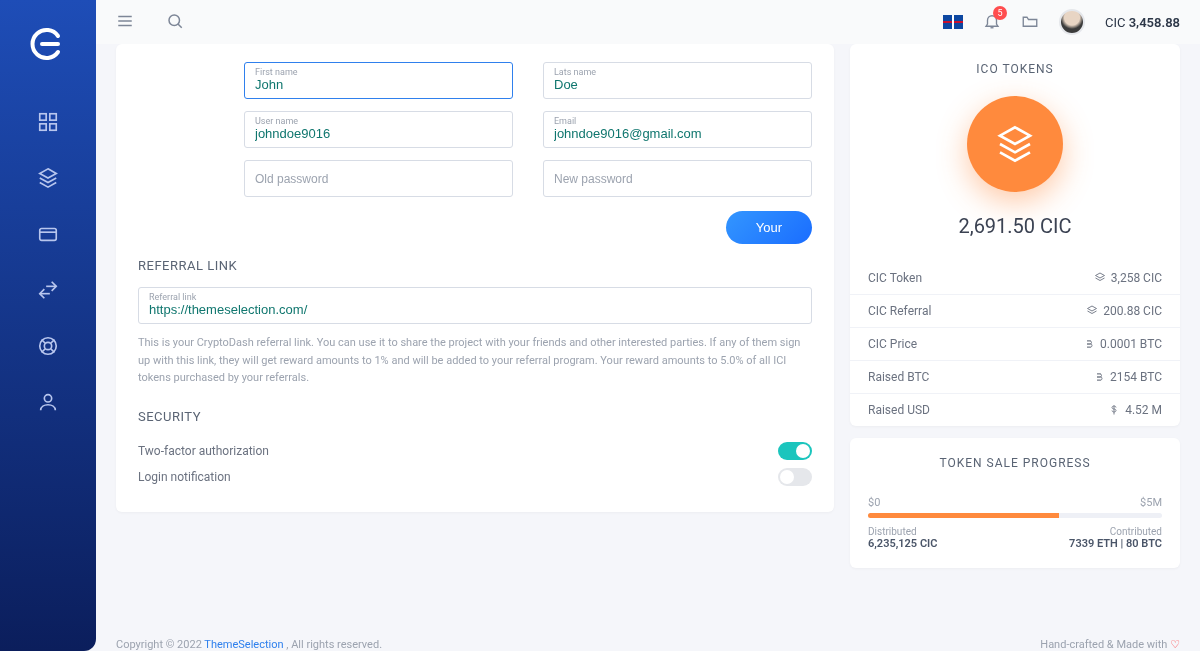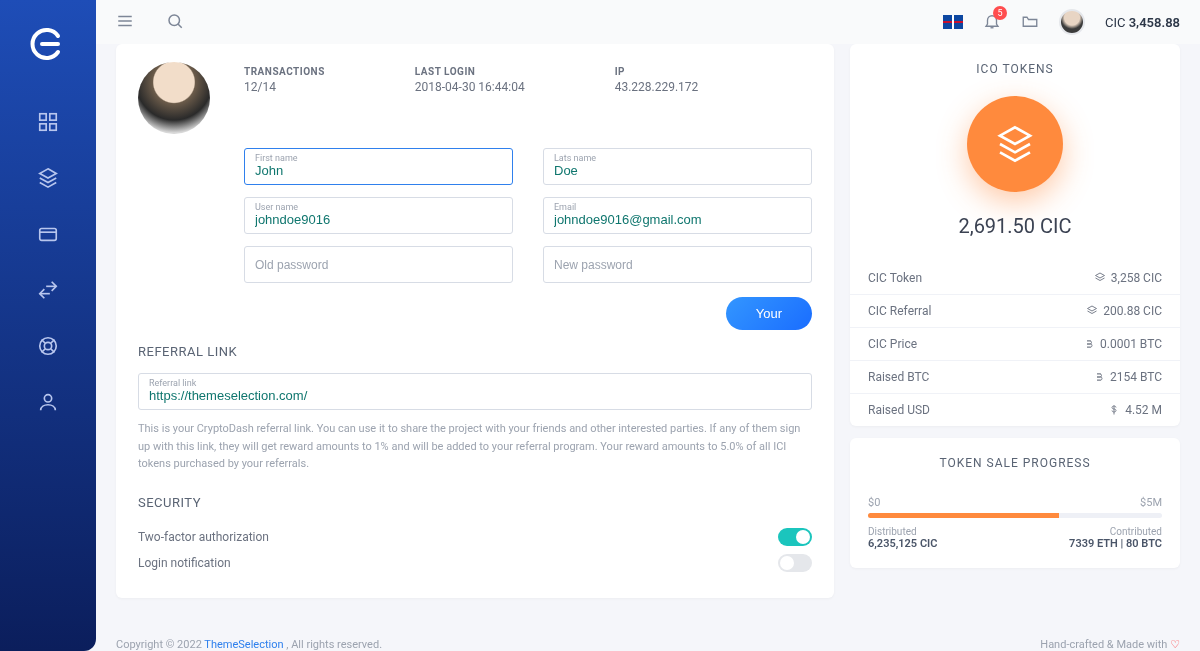--- a/index.html
+++ b/index.html
@@ -311,37 +311,20 @@
         <span>CIC</span> <span class="amt">3,458.88</span>
       </span>
     </div>
   </div>
 
 
   <div class="content">
 
     <div class="col-left">
       <div class="card profile-card">
-        <div class="profile-top">
-          <div class="avatar-big"></div>
-          <div class="stats">
-            <div>
-              <div class="stat-label">TRANSACTIONS</div>
-              <div class="stat-value">12/14</div>
-            </div>
-            <div>
-              <div class="stat-label">LAST LOGIN</div>
-              <div class="stat-value">2018-04-30 16:44:04</div>
-            </div>
-            <div>
-              <div class="stat-label">IP</div>
-              <div class="stat-value">43.228.229.172</div>
-            </div>
-          </div>
-        </div>
 
         <div class="form-grid">
           <div class="form-field active">
             <span class="field-label">First name</span>
             <input class="field-input" value="John" style="">
           </div>
           <div class="form-field">
             <span class="field-label">Lats name</span>
             <input class="field-input" value="Doe" style="">
           </div>

